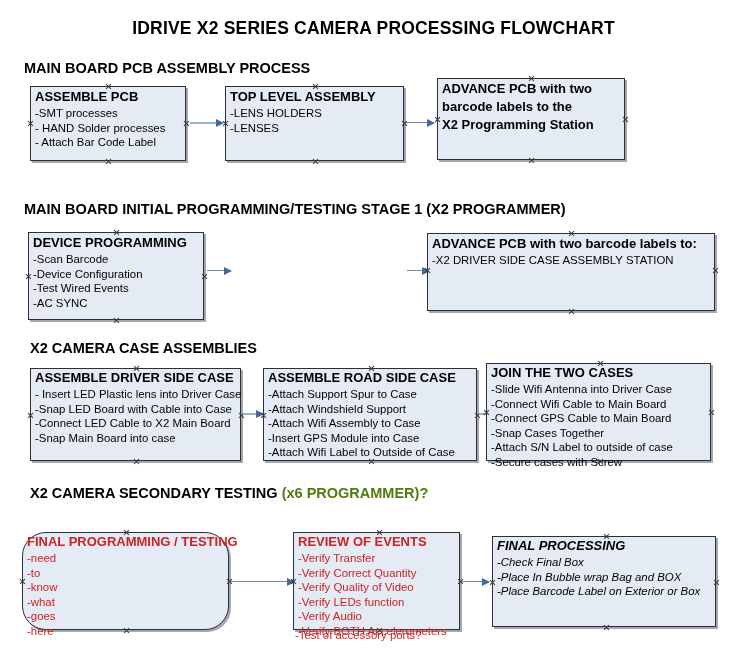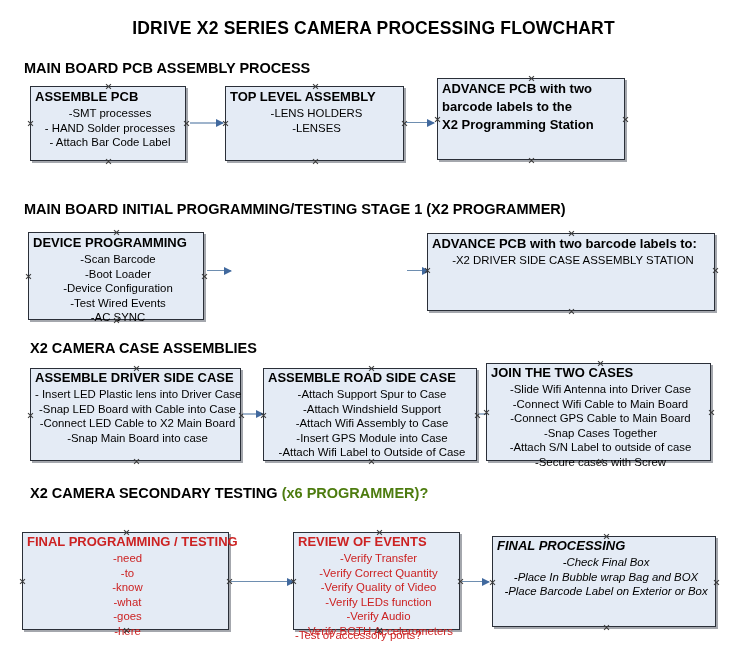--- a/index.html
+++ b/index.html
@@ -54,21 +54,20 @@
     font-weight: bold;
     line-height: 1.15;
     margin: 3px 0 1px 4px;
     white-space: nowrap;
   }
   .fbox .bline {
     font-size: 11.4px;
     line-height: 1.28;
     margin-left: 4px;
     white-space: nowrap;
-    text-align: center;
   }
   .fbox.red .btitle,
   .fbox.red .bline {
     color: #cc2222;
   }
   .fbox.tight .btitle { margin-top: 2px; }
   
   .handle {
     position: absolute;
     width: 7px;
@@ -162,21 +161,20 @@
     <span class="handle" style="left:184px; top:37px;"></span>
   </div>
 
   <div class="section-head" style="left:24px; top:201px;">
     <span>MAIN BOARD INITIAL PROGRAMMING/TESTING STAGE 1 (X2 PROGRAMMER)</span>
   </div>
 
   <div class="fbox" style="left:28px; top:232px; width:176px; height:88px;">
     <div class="btitle">DEVICE PROGRAMMING</div>
     <div class="bline">-Scan Barcode</div>
-    <div class="bline">-Boot Loader</div>
     <div class="bline">-Device Configuration</div>
     <div class="bline">-Test Wired Events</div>
     <div class="bline">-AC SYNC</div>
     <span class="handle" style="left:84px; top:-4px;"></span>
     <span class="handle" style="left:84px; top:84px;"></span>
     <span class="handle" style="left:-4px; top:40px;"></span>
     <span class="handle" style="left:172px; top:40px;"></span>
   </div>
 
   <div class="conn thin" style="left:207px; top:270px; width:24px;">
@@ -245,21 +243,21 @@
     <span class="handle" style="left:110px; top:-4px;"></span>
     <span class="handle" style="left:110px; top:94px;"></span>
     <span class="handle" style="left:-4px; top:45px;"></span>
     <span class="handle" style="left:221px; top:45px;"></span>
   </div>
 
   <div class="section-head" style="left:30px; top:485px;">
     <span>X2 CAMERA SECONDARY TESTING </span><span class="accent">(x6 PROGRAMMER)?</span>
   </div>
 
-  <div class="fbox red tight" style="left:22px; top:532px; width:207px; height:98px;">
+  <div class="fbox red tight" style="left:22px; top:532px; width:207px; height:98px;border-radius:24px;">
     <div class="btitle">FINAL PROGRAMMING / TESTING</div>
     <div class="bline">-need</div>
     <div class="bline">-to</div>
     <div class="bline">-know</div>
     <div class="bline">-what</div>
     <div class="bline">-goes</div>
     <div class="bline">-here</div>
     <span class="handle" style="left:100px; top:-4px;"></span>
     <span class="handle" style="left:100px; top:94px;"></span>
     <span class="handle" style="left:-4px; top:45px;"></span>

